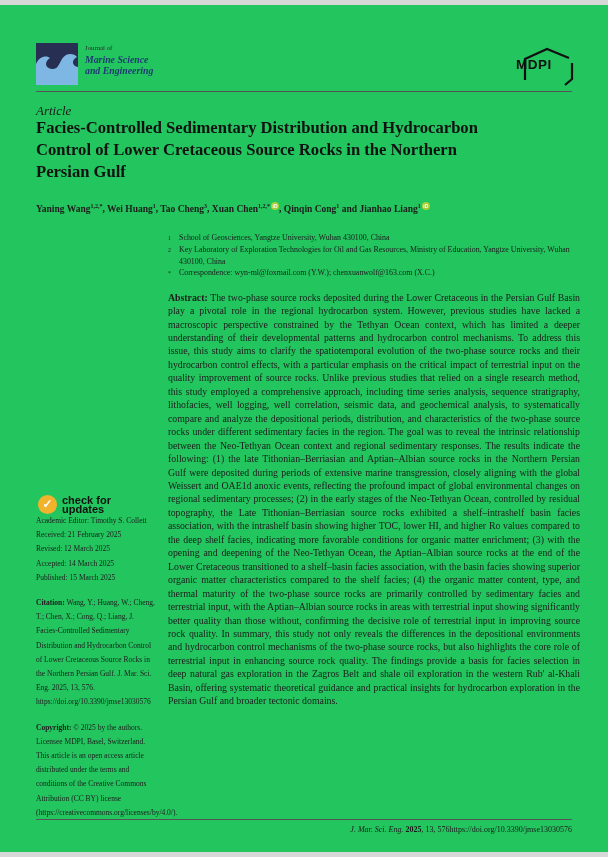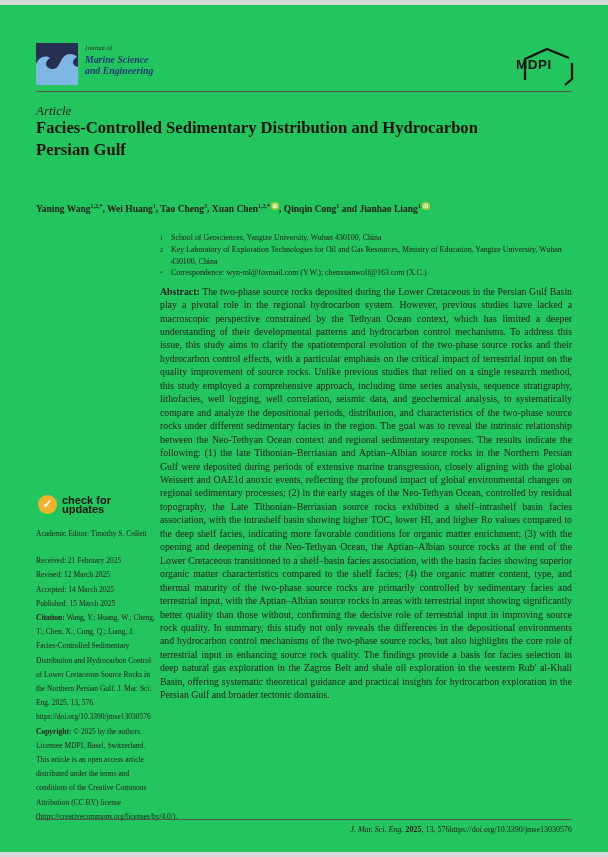--- a/index.html
+++ b/index.html
@@ -18,35 +18,35 @@
 
   
   .article-type { position:absolute; left:36px; top:98px; font-style:italic; font-size:13px; }
   .paper-title { position:absolute; left:36px; top:112px; width:540px; font-size:16.6px; font-weight:bold; line-height:22px; color:#111; }
   .paper-title div { white-space:nowrap; }
   .authors { position:absolute; left:36px; top:197px; width:536px; font-size:9.5px; font-weight:bold; }
   .authors sup { font-size:6px; font-weight:bold; }
   .orcid { display:inline-block; width:8px; height:8px; border-radius:50%; background:#a6ce39; color:#fff; font-family:"Liberation Sans", sans-serif; font-size:5px; font-weight:bold; text-align:center; line-height:8px; vertical-align:super; margin-left:1px; }
 
   
-  .main-col { position:absolute; left:160px; top:227px; width:412px; }
+  .main-col { position:absolute; left:168px; top:227px; width:412px; }
   .affil { font-size:7.9px; line-height:11.4px; }
   .affil-row { display:flex; }
   .affil-num { width:11px; flex:0 0 11px; font-size:5.8px; padding-top:1px; }
   .affil-text { flex:1; }
-  .abstract { margin-top:5px; font-size:9.8px; line-height:13.45px; text-align:justify; }
+  .abstract { margin-top:11px; font-size:9.8px; line-height:13.45px; text-align:justify; }
 
   
   .sidebar { position:absolute; left:36px; top:490px; width:121px; font-size:7.5px; line-height:14.2px; color:#1d1d1d; }
   .badge { display:flex; align-items:center; gap:5px; cursor:pointer; margin-left:2px; }
   .badge-circle { width:19px; height:19px; border-radius:50%; background:#f2b32c; color:#fff; font-family:"Liberation Sans", sans-serif; font-weight:bold; font-size:12px; text-align:center; line-height:19px; }
   .badge-text { font-family:"Liberation Sans", sans-serif; font-weight:bold; font-size:11px; line-height:8.5px; color:#111; }
-  .side-block { margin-top:13px; }
+  .side-block { }
   .side-line { display:block; }
-  .side-par { }
+  .side-par { margin-top:11px; }
   .b { font-weight:bold; }
 
   
   .footer-rule { position:absolute; left:36px; top:814px; width:536px; height:1px; background:#555; }
   .footer { position:absolute; left:36px; top:820px; width:536px; font-size:8px; display:flex; justify-content:flex-end; }
   .footer .left i { font-style:italic; }
 </style>
 </head>
 <body>
 
@@ -71,20 +71,21 @@
     </svg>
     <span class="mdpi-word">MDPI</span>
   </div>
 
   <div class="header-rule"></div>
 
   <div class="article-type">Article</div>
 
   <div class="paper-title">
     <div>Facies-Controlled Sedimentary Distribution and Hydrocarbon</div>
+    <div>Control of Lower Cretaceous Source Rocks in the Northern</div>
     <div>Persian Gulf</div>
   </div>
 
   <div class="authors">
     <span>Yaning Wang</span><sup>1,2,*</sup><span>, </span><span>Wei Huang</span><sup>1</sup><span>, </span><span>Tao Cheng</span><sup>3</sup><span>, </span><span>Xuan Chen</span><sup>1,2,*</sup><span class="orcid">iD</span><span>, </span><span>Qinqin Cong</span><sup>1</sup><span> and </span><span>Jianhao Liang</span><sup>1</sup><span class="orcid">iD</span>
   </div>
 
   <div class="main-col">
     <div class="affil">
       <div class="affil-row">

